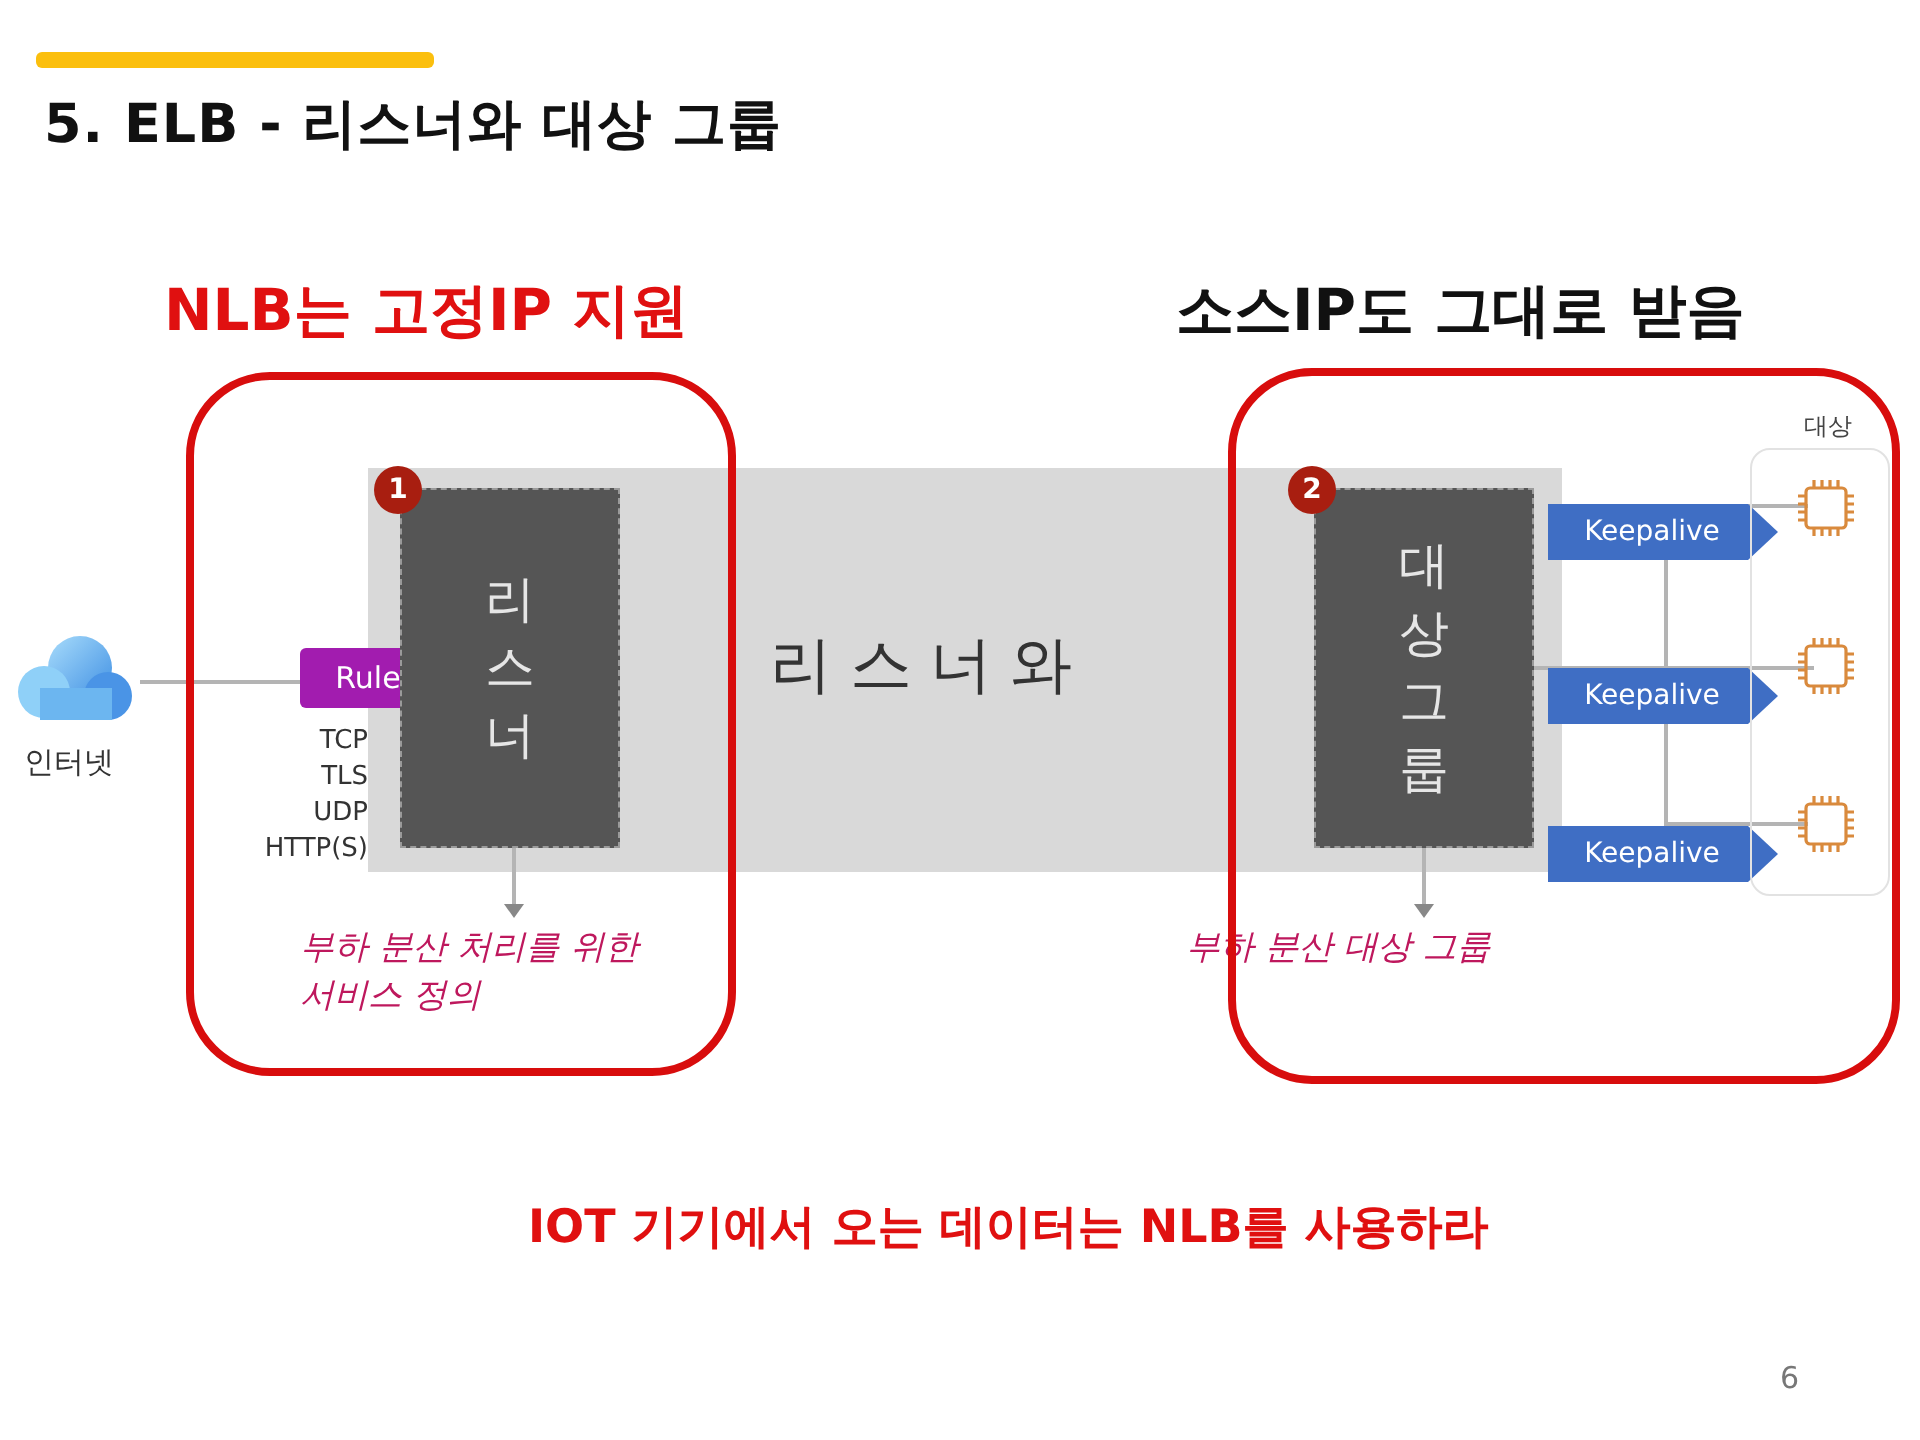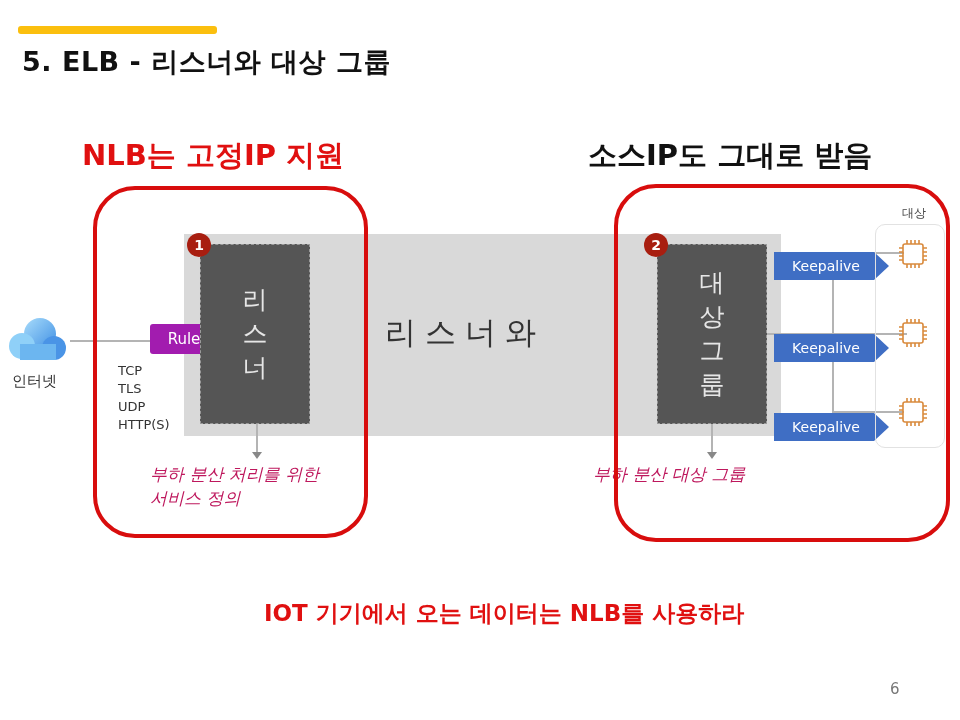--- a/index.html
+++ b/index.html
@@ -12,21 +12,21 @@
   .note-black { font-weight:bold; color:#111; white-space:nowrap; }
   .lb-band { left:184px; top:234px; width:597px; height:202px; background:#d9d9d9; }
   .lb-label { left:385px; top:312px; font-size:31px; color:#333; letter-spacing:9px; white-space:nowrap; }
   .dark-box { background:#555555; border:1.5px dashed #9a9a9a; box-sizing:border-box;
               display:flex; flex-direction:column; align-items:center; justify-content:center; color:#e6e6e6; }
   .vchar { font-size:25px; line-height:34px; display:block; }
   .badge { width:24px; height:24px; border-radius:50%; background:#a81e10; color:#fff; font-size:14px;
            font-weight:bold; display:flex; align-items:center; justify-content:center; }
   .rule-tag { left:150px; top:324px; width:68px; height:30px; background:#a21caf; border-radius:3px; color:#fff;
               font-size:15px; display:flex; align-items:center; justify-content:center; }
-  .proto { left:118px; top:362px; width:66px; text-align:left; font-size:13px; line-height:18px; color:#333; }
+  .proto { left:118px; top:362px; width:66px; text-align:right; font-size:13px; line-height:18px; color:#333; }
   .caption { font-size:17px; font-style:italic; color:#be185d; line-height:24px; white-space:nowrap; }
   .red-frame { border:4px solid #d80d0d; border-radius:42px; box-sizing:border-box; }
   .keep { width:116px; height:28px; }
   .keep svg { position:absolute; left:0; top:0; }
   .keep span { position:absolute; left:0; top:0; width:104px; height:20px; line-height:28px; text-align:center;
                color:#fff; font-size:14px; }
   .targets-frame { left:875px; top:224px; width:70px; height:224px; border:1.5px solid #e2e2e2; border-radius:10px; box-sizing:border-box; }
   .small-label { font-size:12px; color:#444; white-space:nowrap; }
   .page-num { left:890px; top:680px; font-size:15px; color:#777; }
   .line { background:#b4b4b4; }

